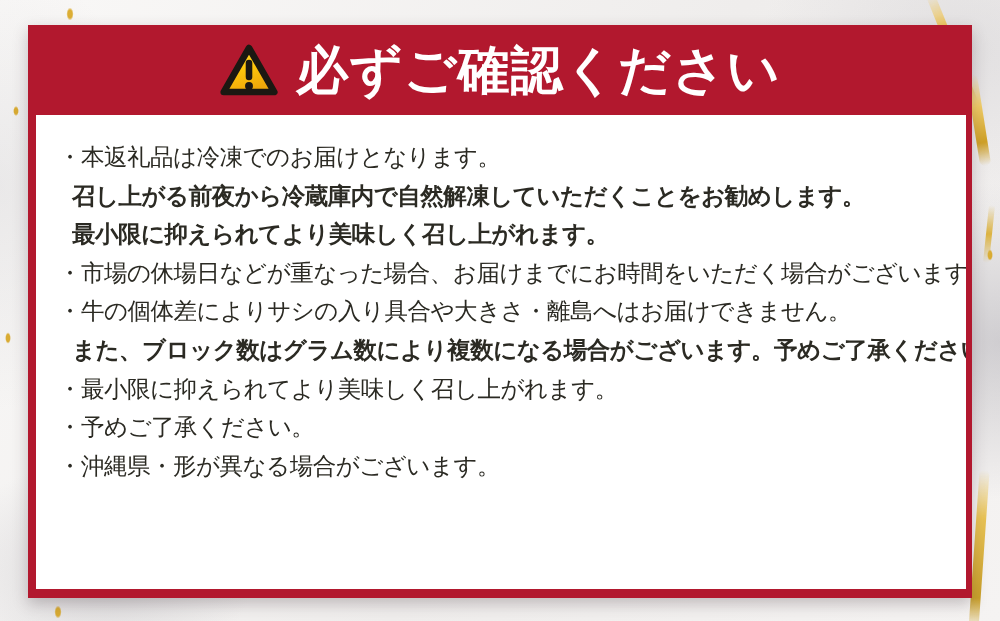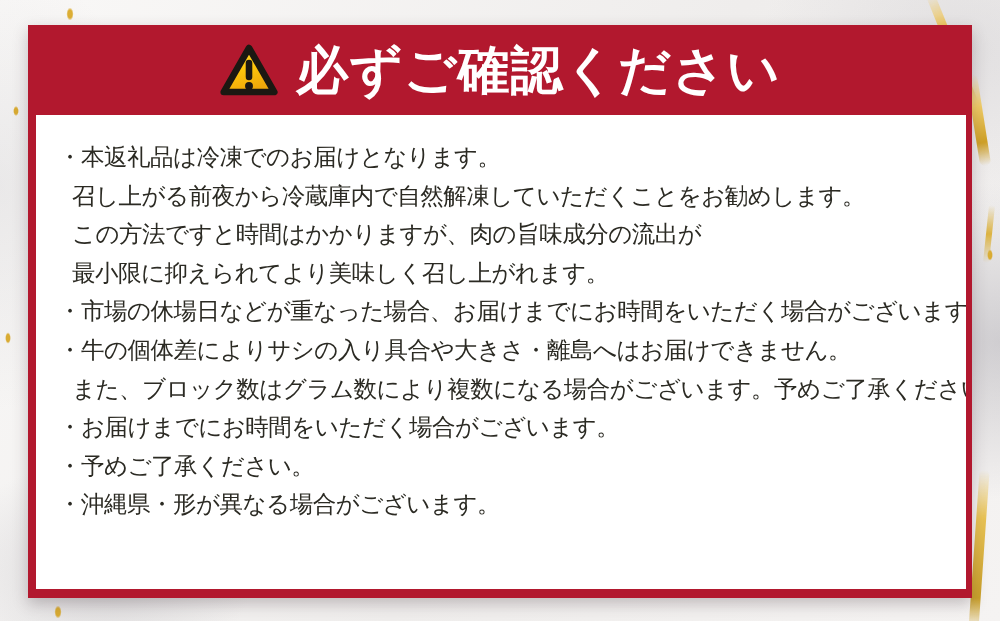--- a/index.html
+++ b/index.html
@@ -55,21 +55,21 @@
   .content{
     position:absolute;left:8px;top:90px;width:930px;height:474px;
     background:#FFFFFF;box-sizing:border-box;
     padding:23px 4px 16px 22px;overflow:hidden;
   }
   .line{
     font-family:"DejaVu Sans","Liberation Sans",sans-serif;
     font-size:23.5px;line-height:38.6px;
     color:#2B2A23;letter-spacing:-0.5px;white-space:nowrap;
   }
-  .line.indent{padding-left:14px;}
+  .line.indent{padding-left:14px;font-weight:bold;}
 </style>
 </head>
 <body>
 
 <div class="stage">
   <div class="vein vein-a"></div>
   <div class="vein vein-b"></div>
   <div class="vein vein-c"></div>
   <div class="vein vein-d"></div>
   <div class="vein vein-e"></div>
@@ -90,24 +90,23 @@
           <circle cx="32" cy="46.5" r="4.2" fill="#1C1812"></circle>
         </svg>
       </span>
       <h1 class="title">必ずご確認ください</h1>
     </div>
 
     <div class="content">
       <div id="notice-list">
           <div class="line">・本返礼品は冷凍でのお届けとなります。</div>
           <div class="line indent">召し上がる前夜から冷蔵庫内で自然解凍していただくことをお勧めします。</div>
-          <div class="line indent">この方法ですと時間はかかりますが、肉の旨味成分の流出が</div>
           <div class="line indent">最小限に抑えられてより美味しく召し上がれます。</div>
           <div class="line">・市場の休場日などが重なった場合、お届けまでにお時間をいただく場合がございます。</div>
           <div class="line">・牛の個体差によりサシの入り具合や大きさ・離島へはお届けできません。</div>
           <div class="line indent">また、ブロック数はグラム数により複数になる場合がございます。予めご了承ください。</div>
-          <div class="line">・お届けまでにお時間をいただく場合がございます。</div>
+          <div class="line">・最小限に抑えられてより美味しく召し上がれます。</div>
           <div class="line">・予めご了承ください。</div>
           <div class="line">・沖縄県・形が異なる場合がございます。</div>
         </div>
     </div>
   </div>
 </div>
 
 </body></html>

